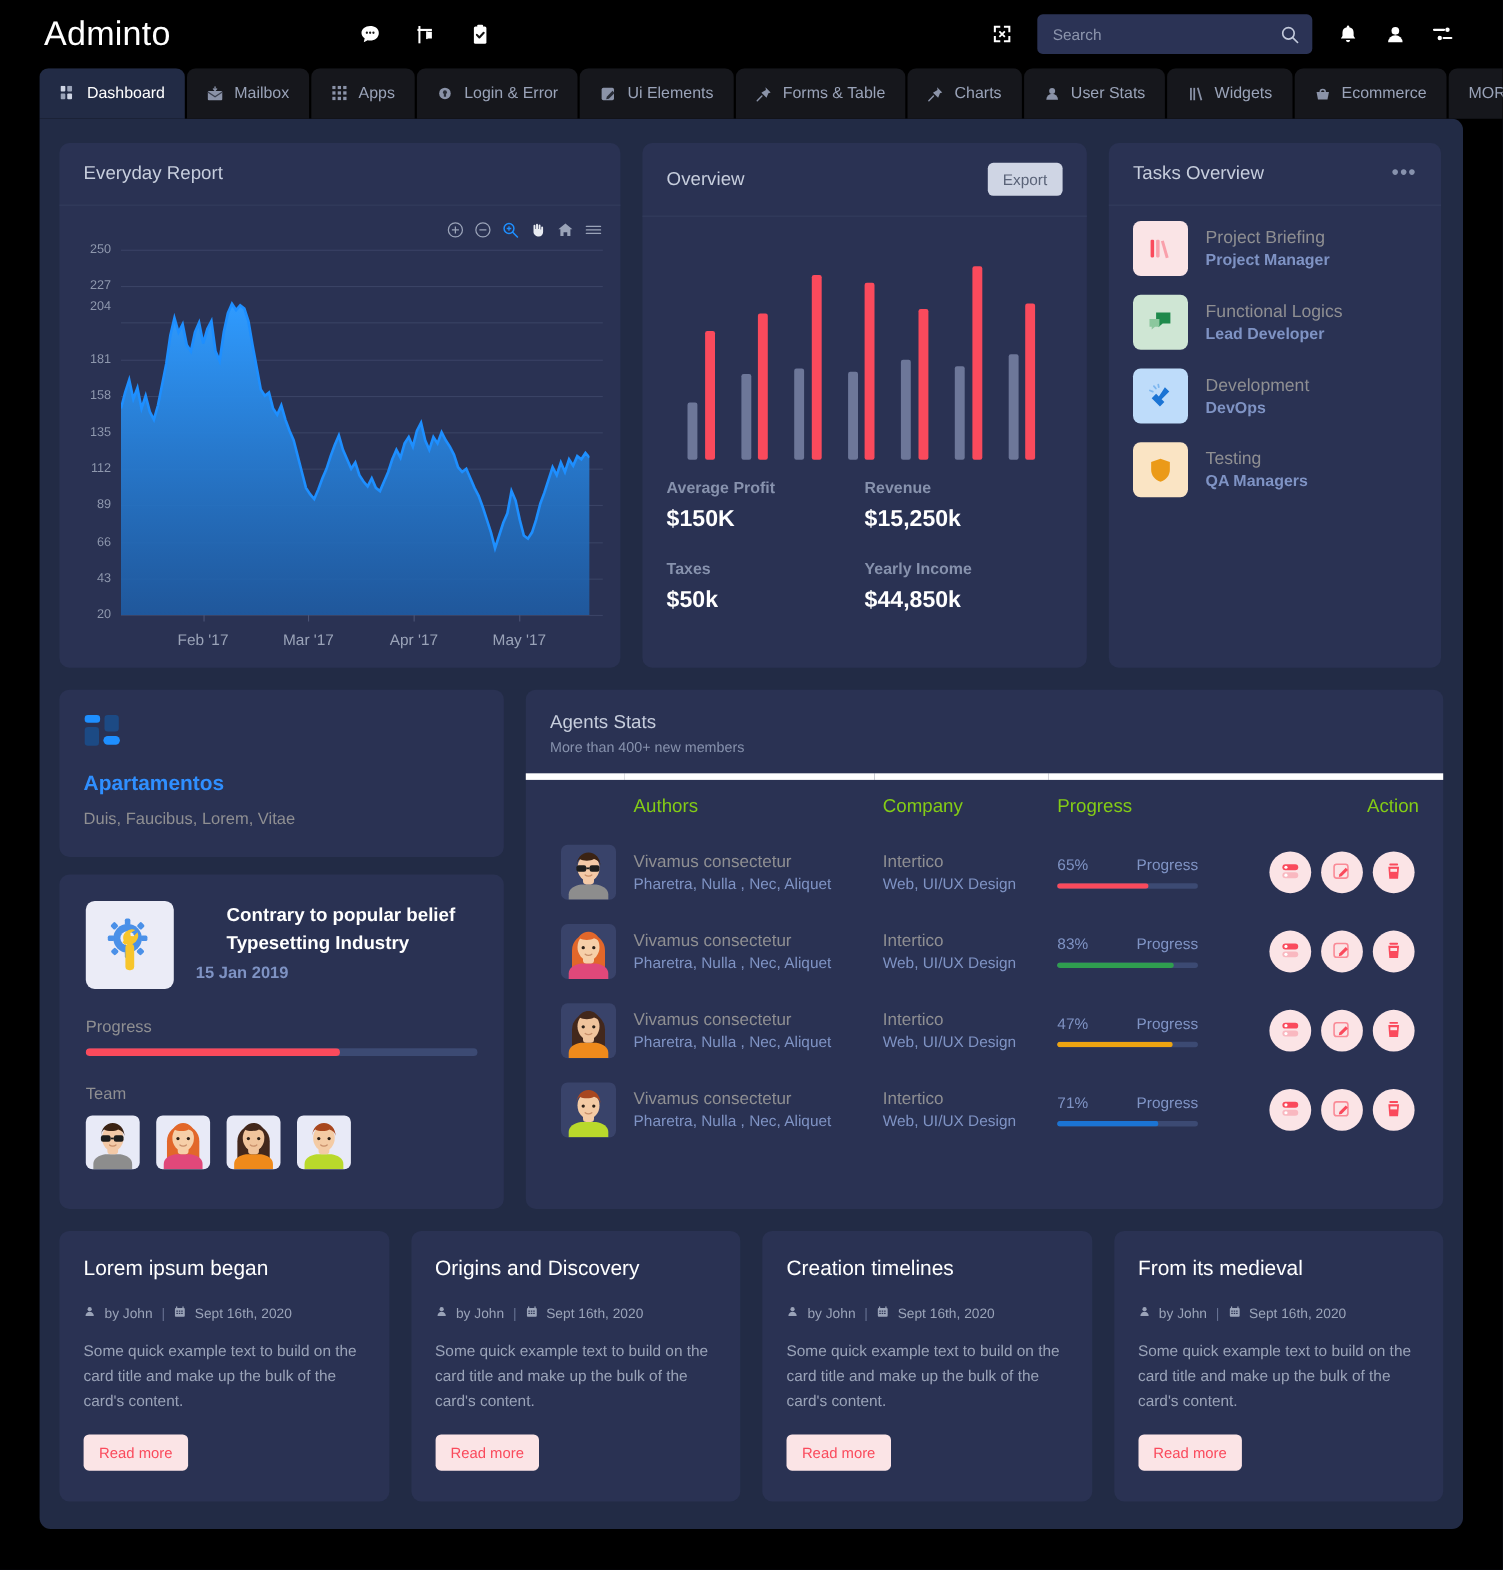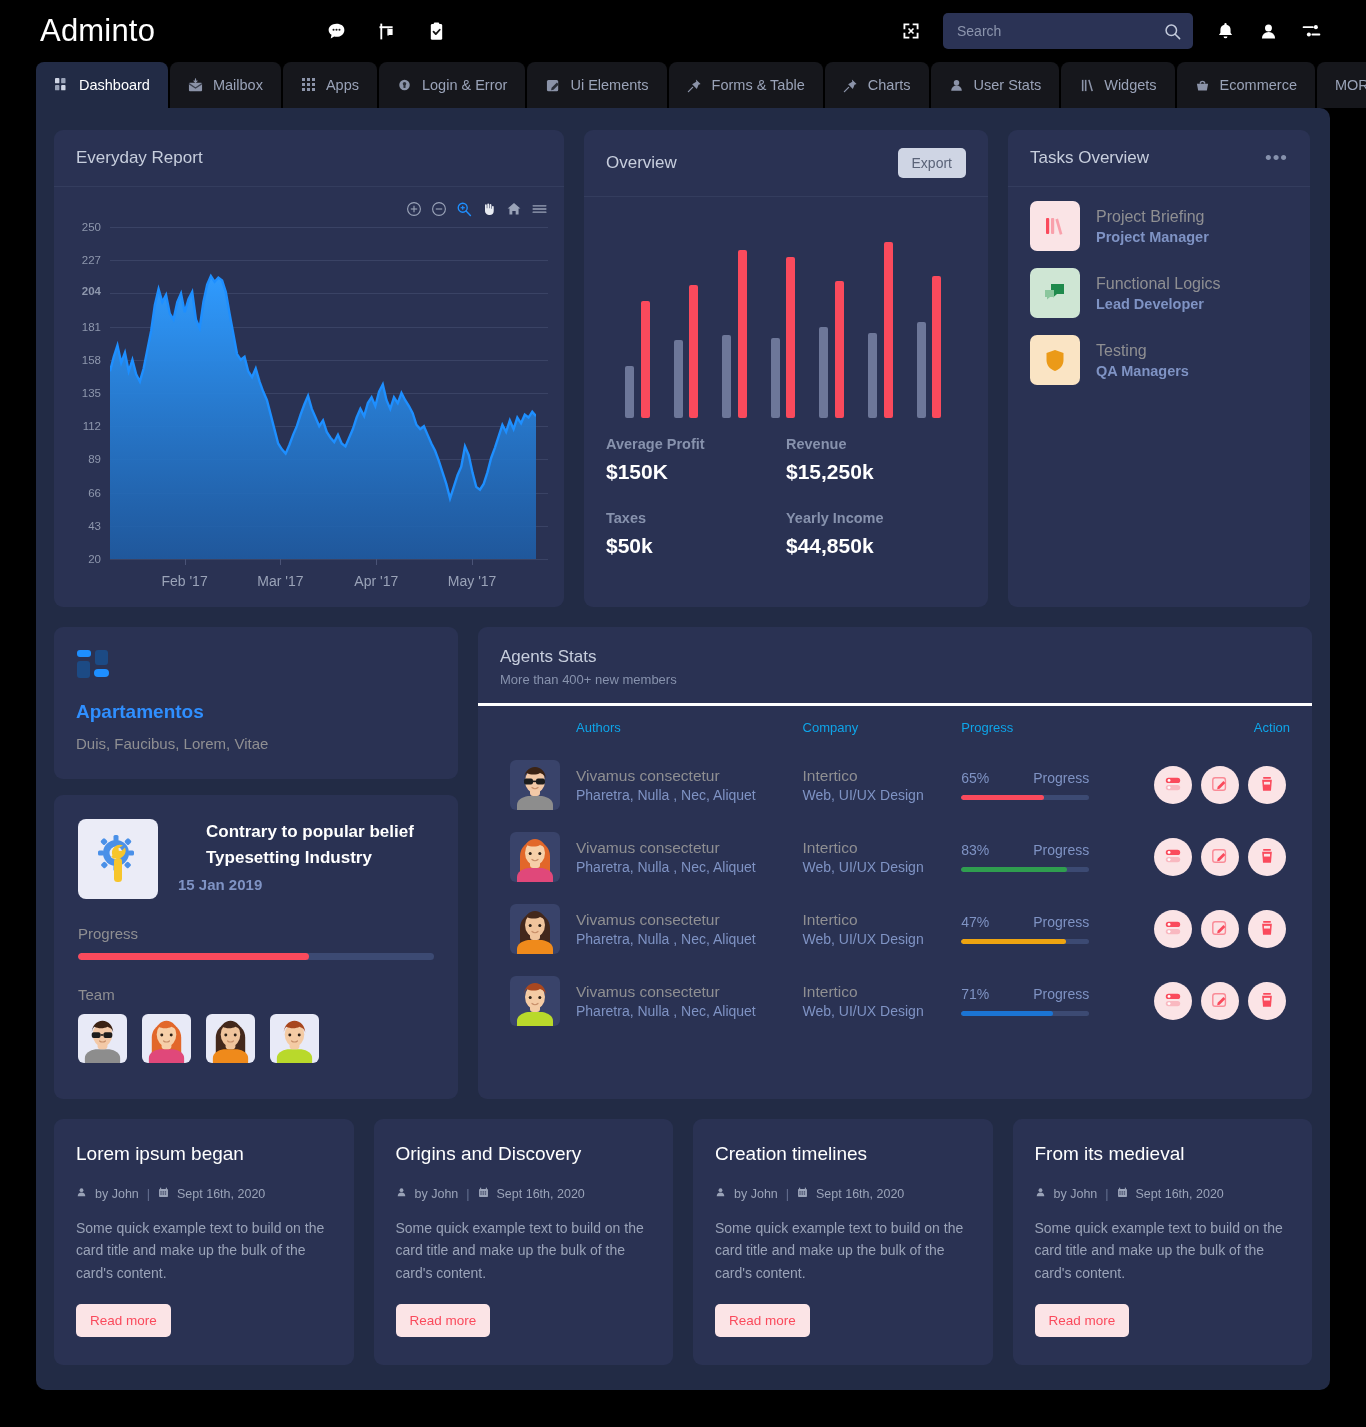--- a/index.html
+++ b/index.html
@@ -156,22 +156,22 @@
   .track > div { height: 100%; border-radius: 4px; }
   .team-row { display: flex; gap: 15px; margin-top: 10px; }
   .team-av { width: 49px; height: 49px; border-radius: 6px; background: #e8eaf7; overflow: hidden; }
 
   
   .agents { flex: 1; height: 472px; }
   .agents-head { padding: 20px 22px 16px; }
   .agents-sub { color: #8792ad; font-size: 13px; margin-top: 5px; }
   table { width: 100%; border-collapse: collapse; }
   thead th {
-    text-align: left; color: #0ea5e9; font-size: 13px; font-weight: normal;
-    padding: 14px 8px; border-top: 3px solid #ffffff;
+    text-align: left; color: #84cc16; font-size: 17px; font-weight: normal;
+    padding: 14px 8px; border-top: 6px solid #ffffff;
   }
   tbody td { padding: 11px 8px; vertical-align: middle; }
   .av-cell { width: 70px; padding-left: 32px !important; }
   .av-box { width: 50px; height: 50px; border-radius: 6px; background: #39436a; overflow: hidden; }
   .a-name { color: #8f8f92; font-size: 15.5px; }
   .a-sub { color: #7f93c4; font-size: 14px; margin-top: 2px; }
   .c-name { color: #8f8f92; font-size: 15.5px; }
   .c-sub { color: #7f93c4; font-size: 14px; margin-top: 2px; }
   .pr-top { display: flex; justify-content: space-between; width: 128px; color: #7f93c4; font-size: 14px; margin-bottom: 9px; }
   .pr-track { width: 128px; height: 5px; background: #3c4a73; border-radius: 3px; overflow:hidden; }
@@ -438,21 +438,21 @@
             <div class="ylab" style="top: 232.4px;">89</div>
             <div class="gridline" style="top: 199.2px;"></div>
             <div class="ylab" style="top: 199.2px;">112</div>
             <div class="gridline" style="top: 166px;"></div>
             <div class="ylab" style="top: 166px;">135</div>
             <div class="gridline" style="top: 132.8px;"></div>
             <div class="ylab" style="top: 132.8px;">158</div>
             <div class="gridline" style="top: 99.6px;"></div>
             <div class="ylab" style="top: 99.6px;">181</div>
             <div class="gridline" style="top: 66.4px;"></div>
-            <div class="ylab" style="top: 64px; font-weight: bold;">204</div>
+            <div class="ylab" style="top: 52px;">204</div>
             <div class="gridline" style="top: 33.2px;"></div>
             <div class="ylab" style="top: 33.2px;">227</div>
             <div class="gridline" style="top: 0px;"></div>
             <div class="ylab" style="top: 0px;">250</div>
             <div class="xlab" style="left: 74.55px;">Feb '17</div>
             <div class="xtick" style="left: 74.55px;"></div>
             <div class="xlab" style="left: 170.4px;">Mar '17</div>
             <div class="xtick" style="left: 170.4px;"></div>
             <div class="xlab" style="left: 266.25px;">Apr '17</div>
             <div class="xtick" style="left: 266.25px;"></div>
@@ -537,20 +537,36 @@
           <div class="task-item">
             <div class="task-ic" style="background:#cfe6d4">
               <svg width="26" height="26" viewBox="0 0 26 26">
                 <path d="M9 4h13v10H15l-4 3.4V14H9z" fill="#1f8a4c"></path>
                 <path d="M3 10h9v7H8l-3 2.6V17H3z" fill="#8bc79d"></path>
               </svg>
             </div>
        <div>
          <div class="task-name">Functional Logics</div>
          <div class="task-role">Lead Developer</div>
+       </div>
+          </div>
+          <div class="task-item">
+            <div class="task-ic" style="background:#bedcfa">
+              <svg width="26" height="26" viewBox="0 0 26 26">
+                <path d="M17 5l4 4-7 7 2.5 2.5-4 4L5 15l4-4 2.5 2.5z" fill="#1b74d4"></path>
+                <g stroke="#7cb6ef" stroke-width="1.6" stroke-linecap="round">
+                  <line x1="7" y1="4" x2="8.8" y2="6.2"></line>
+                  <line x1="3.4" y1="8" x2="6" y2="9"></line>
+                  <line x1="11" y1="2.6" x2="11.4" y2="5"></line>
+                </g>
+              </svg>
+            </div>
+       <div>
+         <div class="task-name">Development</div>
+         <div class="task-role">DevOps</div>
        </div>
           </div>
           <div class="task-item">
             <div class="task-ic" style="background:#fae4c4">
               <svg width="26" height="26" viewBox="0 0 26 26">
                 <path d="M13 3l8.5 3v7c0 5.3-3.6 9.4-8.5 11-4.9-1.6-8.5-5.7-8.5-11V6z" fill="#eb9a18"></path>
               </svg>
             </div>
        <div>
          <div class="task-name">Testing</div>

